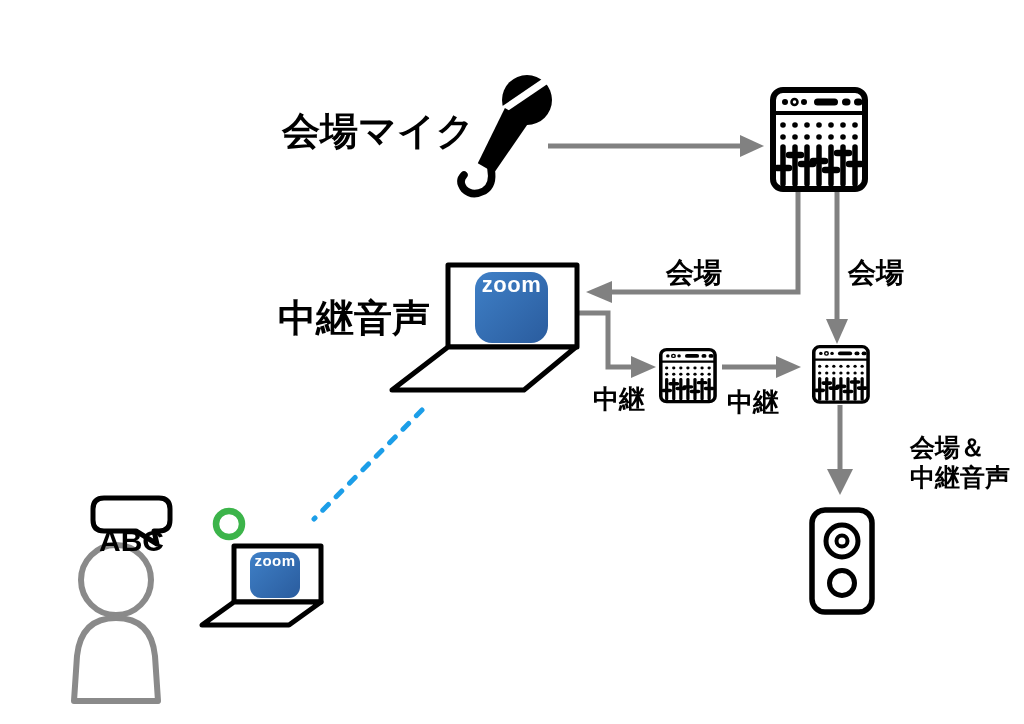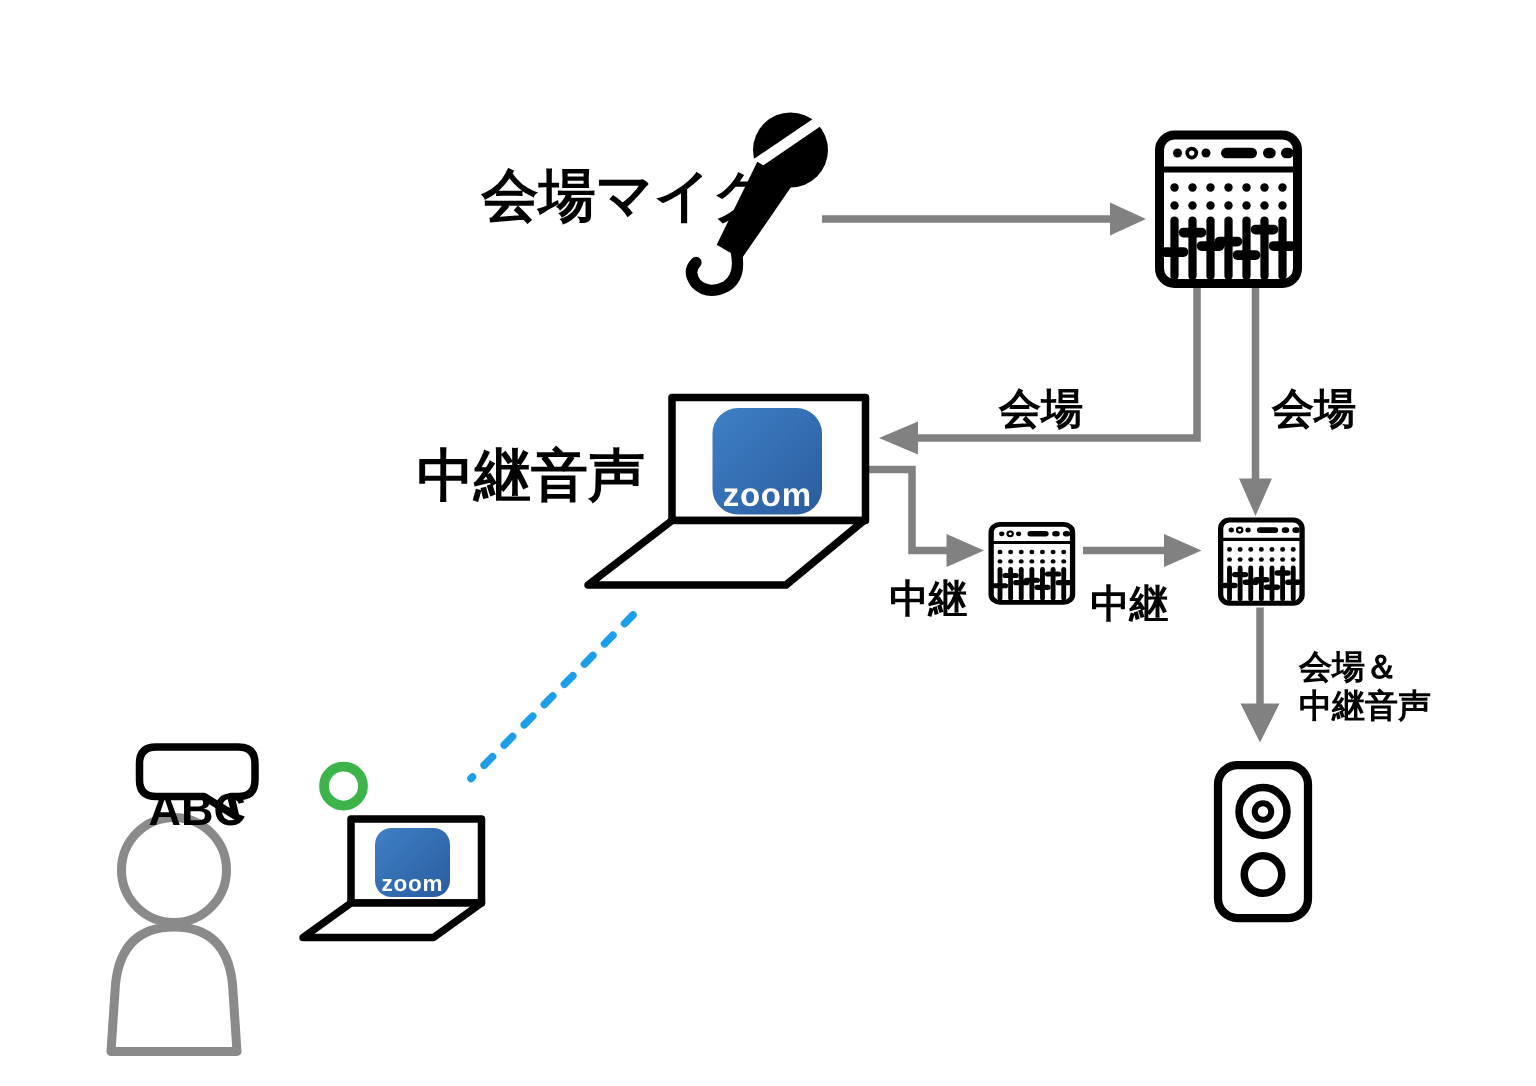--- a/index.html
+++ b/index.html
@@ -5,35 +5,35 @@
   html,body { margin:0; padding:0; background:#ffffff; }
   .canvas {
     position:relative; width:1024px; height:724px; background:#ffffff;
     overflow:hidden; font-family:"Liberation Sans","DejaVu Sans",sans-serif;
   }
   svg.layer { position:absolute; left:0; top:0; width:1024px; height:724px; }
   .label {
     position:absolute; color:#000; font-weight:900; white-space:nowrap;
     line-height:1.0; letter-spacing:0;
   }
-  .lbl-venue-mic   { left:282px; top:112px; font-size:38px;margin-left:39px; }
+  .lbl-venue-mic   { left:282px; top:112px; font-size:38px; }
   .lbl-relay-audio { left:278px; top:299px; font-size:38px; }
   .lbl-venue-1     { left:666px; top:259px; font-size:28px; }
   .lbl-venue-2     { left:848px; top:259px; font-size:28px; }
   .lbl-relay-1     { left:593px; top:386px; font-size:26px; }
   .lbl-relay-2     { left:727px; top:389px; font-size:26px; }
-  .lbl-venue-relay { left:866px; top:432px; font-size:22px; line-height:1.2; }
+  .lbl-venue-relay { left:910px; top:432px; font-size:25px; line-height:1.2; }
   .lbl-abc {
     left:93px; top:524px; width:77px; height:34px; font-size:30px;
     display:flex; align-items:center; justify-content:center;
   }
   .zoom-icon {
     position:absolute;
     background:linear-gradient(135deg,#3f80c7 0%,#2a5c9e 100%);
-    display:flex; align-items:flex-end; justify-content:center;
+    display:flex; align-items:flex-start; justify-content:center;
     color:#ffffff; font-weight:bold; letter-spacing:0.5px;
   }
   .zoom-icon.main   { left:475px; top:272px; width:73px; height:71px; border-radius:17px; font-size:22px; }
   .zoom-icon.remote { left:250px; top:552px; width:50px; height:46px; border-radius:11px; font-size:15px; }
 </style>
 </head>
 <body>
 
 <div class="canvas">
 

